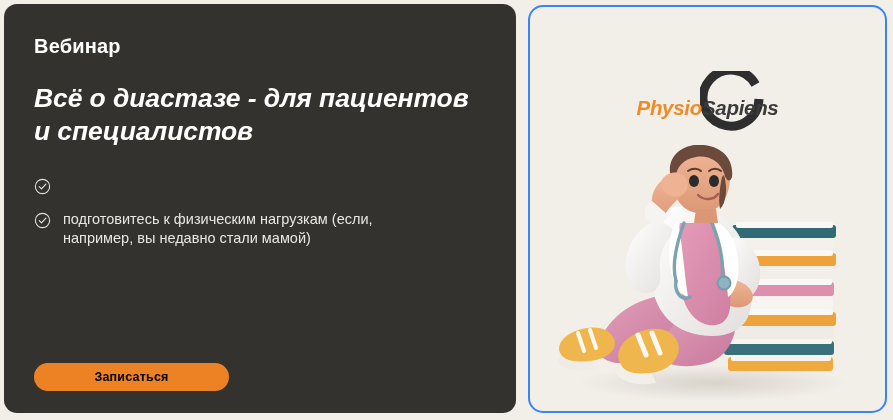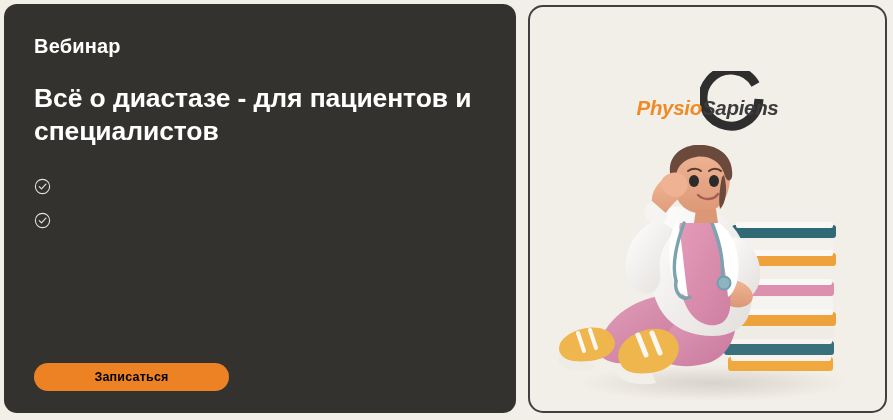--- a/index.html
+++ b/index.html
@@ -44,20 +44,21 @@
   }
   .promo-title {
     color: #ffffff;
     font-size: 26.5px;
     font-weight: bold;
     line-height: 33px;
     letter-spacing: -0.1px;
     margin: 0;
     padding-top: 24px;
     max-width: 460px;
+    font-style: italic;
   }
   .benefits {
     list-style: none;
     margin: 0;
     padding: 0;
     padding-top: 28px;
   }
   .benefit {
     position: relative;
     display: flex;
@@ -98,21 +99,21 @@
   }
 
   
   .brand-card {
     position: absolute;
     left: 528px;
     top: 5px;
     width: 359px;
     height: 408px;
     background: #f2efe9;
-    border: 2px solid #404040;
+    border: 2px solid #3b82f6;
     border-radius: 15px;
     box-sizing: border-box;
     overflow: hidden;
   }
   .logo {
     position: absolute;
     left: 0;
     top: 58px;
     width: 100%;
     height: 92px;
@@ -169,20 +170,21 @@
           </svg>
         </span>
       </li>
       <li class="benefit">
         <span class="check-icon">
           <svg viewBox="0 0 20 20" width="17" height="17">
             <circle cx="10" cy="10" r="8.4" fill="none" stroke="#e3e1dc" stroke-width="1.3"></circle>
             <path d="M6.2 10.2 L8.8 12.8 L14 7.2" fill="none" stroke="#e3e1dc" stroke-width="1.4" stroke-linecap="round" stroke-linejoin="round"></path>
           </svg>
         </span>
+        <span class="benefit-text">подготовитесь к физическим нагрузкам (если, например, вы недавно стали мамой)</span>
       </li>
     </ul>
 
     <button class="cta-button">Записаться</button>
   </div>
 
   <div class="brand-card">
 
     <div class="logo">
       <div class="logo-ring">

